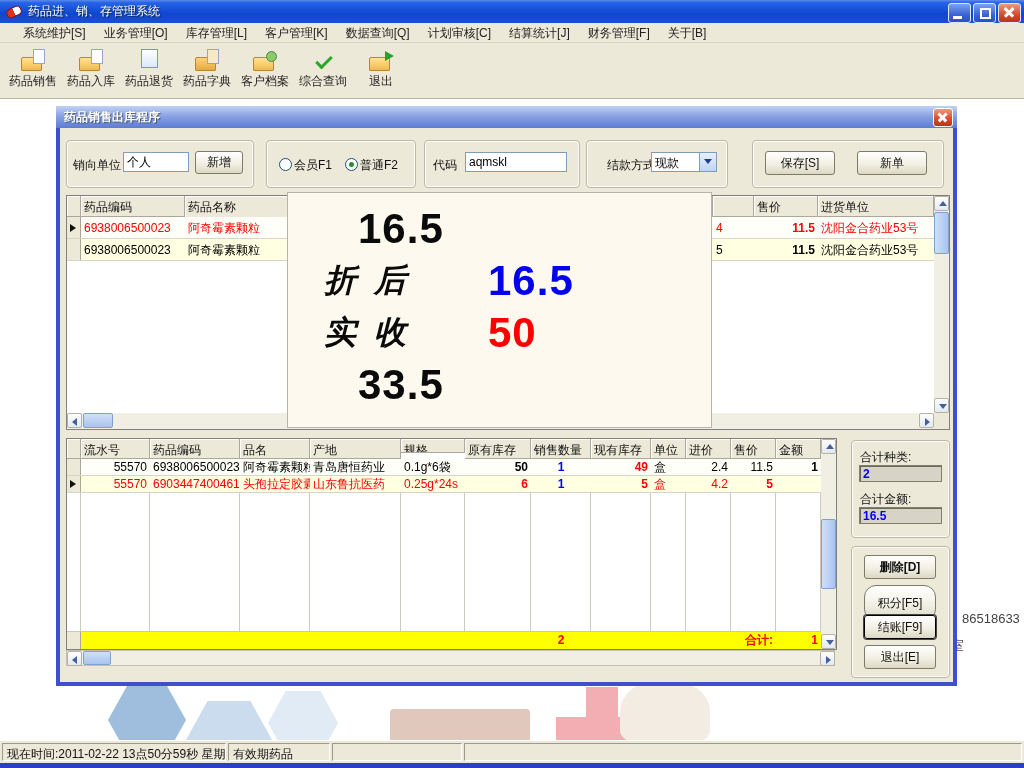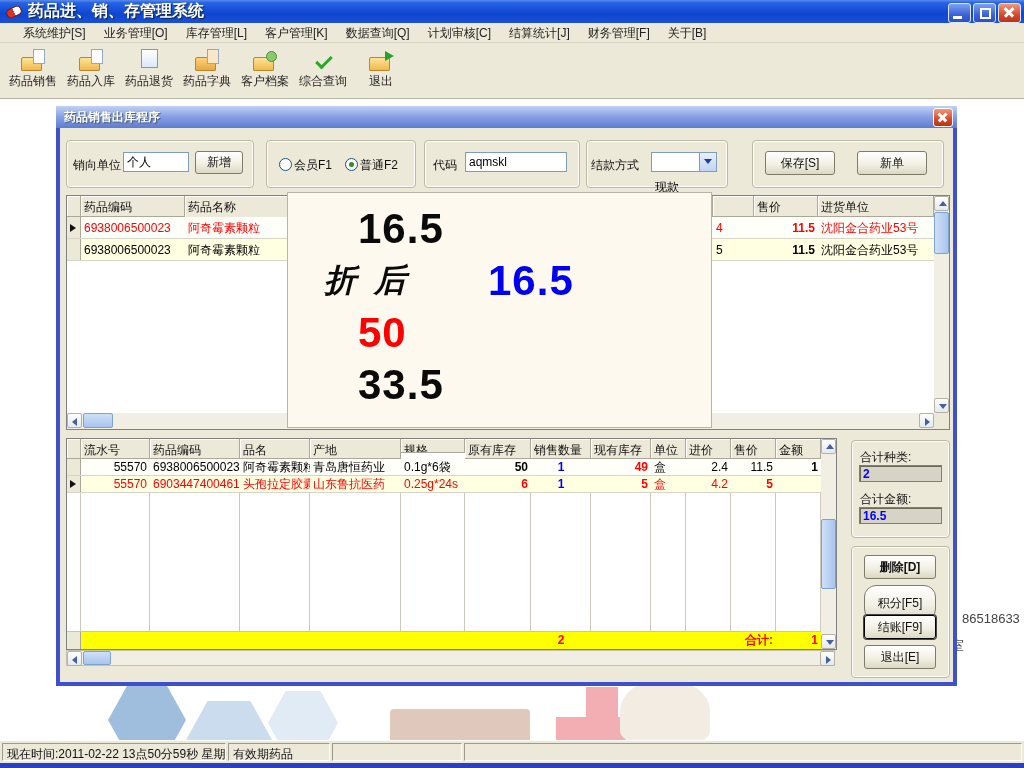--- a/index.html
+++ b/index.html
@@ -6,21 +6,21 @@
   body{width:1024px;height:768px;overflow:hidden;position:relative;
        font-family:"Liberation Sans",sans-serif;font-size:12px;background:#ece9d8;}
   .abs{position:absolute;}
 
   
   #titlebar{left:0;top:0;width:1024px;height:23px;
     background:linear-gradient(180deg,#5a8ae8 0%,#2663e8 12%,#0f46cf 60%,#1a50d4 100%);
     display:flex;align-items:center;}
   #app-icon{width:14px;height:8px;margin:0 6px 0 6px;border-radius:5px;
     background:linear-gradient(90deg,#e03020 50%,#fff 50%);border:1px solid #801812;transform:rotate(-25deg);}
-  #win-title{color:#fff;font-weight:bold;font-size:16px;text-shadow:1px 1px 1px #123;}
+  #win-title{color:#fff;font-weight:normal;font-size:12px;text-shadow:1px 1px 1px #123;}
   .wbtns{position:absolute;right:3px;top:3px;display:flex;gap:2px;}
   .wbtn{width:21px;height:18px;border-radius:3px;border:1px solid #dfe8fa;position:relative;}
   .wbtn.bblue{background:linear-gradient(#7da2ef,#3b63d8 60%,#2a4fc4);}
   .wbtn.bred{background:linear-gradient(#f0997e,#d6492a 60%,#b93418);}
   .wbtn.min::before{content:"";position:absolute;left:4px;bottom:3px;width:9px;height:3px;background:#fff;}
   .wbtn.rest::before{content:"";position:absolute;left:6px;top:4px;width:7px;height:7px;border:2px solid #fff;}
   .xglyph::before,.xglyph::after{content:"";position:absolute;left:4px;top:7px;width:12px;height:2.5px;background:#fff;}
   .xglyph::before{transform:rotate(45deg);}
   .xglyph::after{transform:rotate(-45deg);}
 
@@ -79,21 +79,21 @@
   .txt{position:absolute;background:#fff;border:1px solid #7f9db9;font-family:"Liberation Sans",sans-serif;
     font-size:12px;padding:1px 3px;box-sizing:border-box;}
   .xpbtn{position:absolute;background:linear-gradient(#fff,#f2f0e4 55%,#dcd8c4);
     border:1px solid #7c7c69;border-radius:3px;font-family:"Liberation Sans",sans-serif;font-size:12px;
     color:#111;text-align:center;padding:0;}
   .xpbtn.default{border:1px solid #000;box-shadow:0 0 0 1px #444;}
   .radio{position:absolute;width:11px;height:11px;border-radius:50%;border:1px solid #1c5180;background:#fff;}
   .radio.sel::before{content:"";position:absolute;left:2.5px;top:2.5px;width:5px;height:5px;border-radius:50%;background:#2f8a2f;}
   .rlabel{position:absolute;color:#111;}
   .combo{position:absolute;background:#fff;border:1px solid #7f9db9;box-sizing:border-box;}
-  .combo .cval{position:absolute;left:3px;top:2px;margin-top:24px;}
+  .combo .cval{position:absolute;left:3px;top:2px;}
   .combo .cbtn{position:absolute;right:0;top:0;width:16px;height:100%;
     background:linear-gradient(#e8f0fc,#c0d4f4);border-left:1px solid #7f9db9;}
   .combo .cbtn::before{content:"";position:absolute;left:4px;top:6px;width:0;height:0;
     border-left:4px solid transparent;border-right:4px solid transparent;border-top:5px solid #1c3f94;}
 
   
   .gridbox{position:absolute;background:#fff;border:1px solid #808080;box-sizing:content-box;}
   .ghost{position:absolute;overflow:hidden;background:#fff;}
   .gh{position:absolute;top:0;background:#ece9d8;border-right:1px solid #aca899;border-bottom:1px solid #aca899;
     box-shadow:inset 1px 1px 0 #fff;box-sizing:border-box;padding:3px 2px 0 3px;font-size:12px;color:#111;
@@ -219,21 +219,21 @@
       <span class="radio sel" style="left:78px;top:17px;"></span>
       <span class="rlabel" style="left:93px;top:16px;">普通F2</span>
     </div>
 
     <div class="groupbox" style="left:364px;top:12px;width:154px;height:46px;">
       <span class="lbl" style="left:8px;top:16px;">代码</span>
       <input class="txt" style="left: 40px; top: 11px; width: 102px; height: 20px;" value="aqmskl">
     </div>
 
     <div class="groupbox" style="left:526px;top:12px;width:140px;height:46px;">
-      <span class="lbl" style="left:4px;top:16px;">结款方式</span>
+      <span class="lbl" style="left:20px;top:16px;">结款方式</span>
       <div class="combo" style="left:64px;top:11px;width:66px;height:20px;">
         <span class="cval">现款</span>
         <span class="cbtn"></span>
       </div>
     </div>
 
     <div class="groupbox" style="left:692px;top:12px;width:190px;height:46px;">
       <button class="xpbtn" style="left:12px;top:10px;width:70px;height:24px;">保存[S]</button>
       <button class="xpbtn" style="left:104px;top:10px;width:70px;height:24px;">新单</button>
     </div>
@@ -292,20 +292,21 @@
 
     <div id="pay-panel">
         <div class="pay-row">
           <span class="pay-value" style="color: rgb(10, 10, 10);">16.5</span>
         </div>
         <div class="pay-row">
           <span class="pay-label">折后</span>
           <span class="pay-value" style="color: rgb(0, 0, 238);">16.5</span>
         </div>
         <div class="pay-row">
+          <span class="pay-label">实收</span>
           <span class="pay-value" style="color: rgb(255, 0, 0);">50</span>
         </div>
         <div class="pay-row">
           <span class="pay-value" style="color: rgb(10, 10, 10);">33.5</span>
         </div>
       </div>
 
     <div class="gridbox" style="left:6px;top:310px;width:769px;height:210px;">
       <div class="ghost" id="sales-grid" style="left:0;top:0;width:754px;height:210px;">
           <div class="gh" style="left: 0px; width: 14px; height: 20px;"></div>

